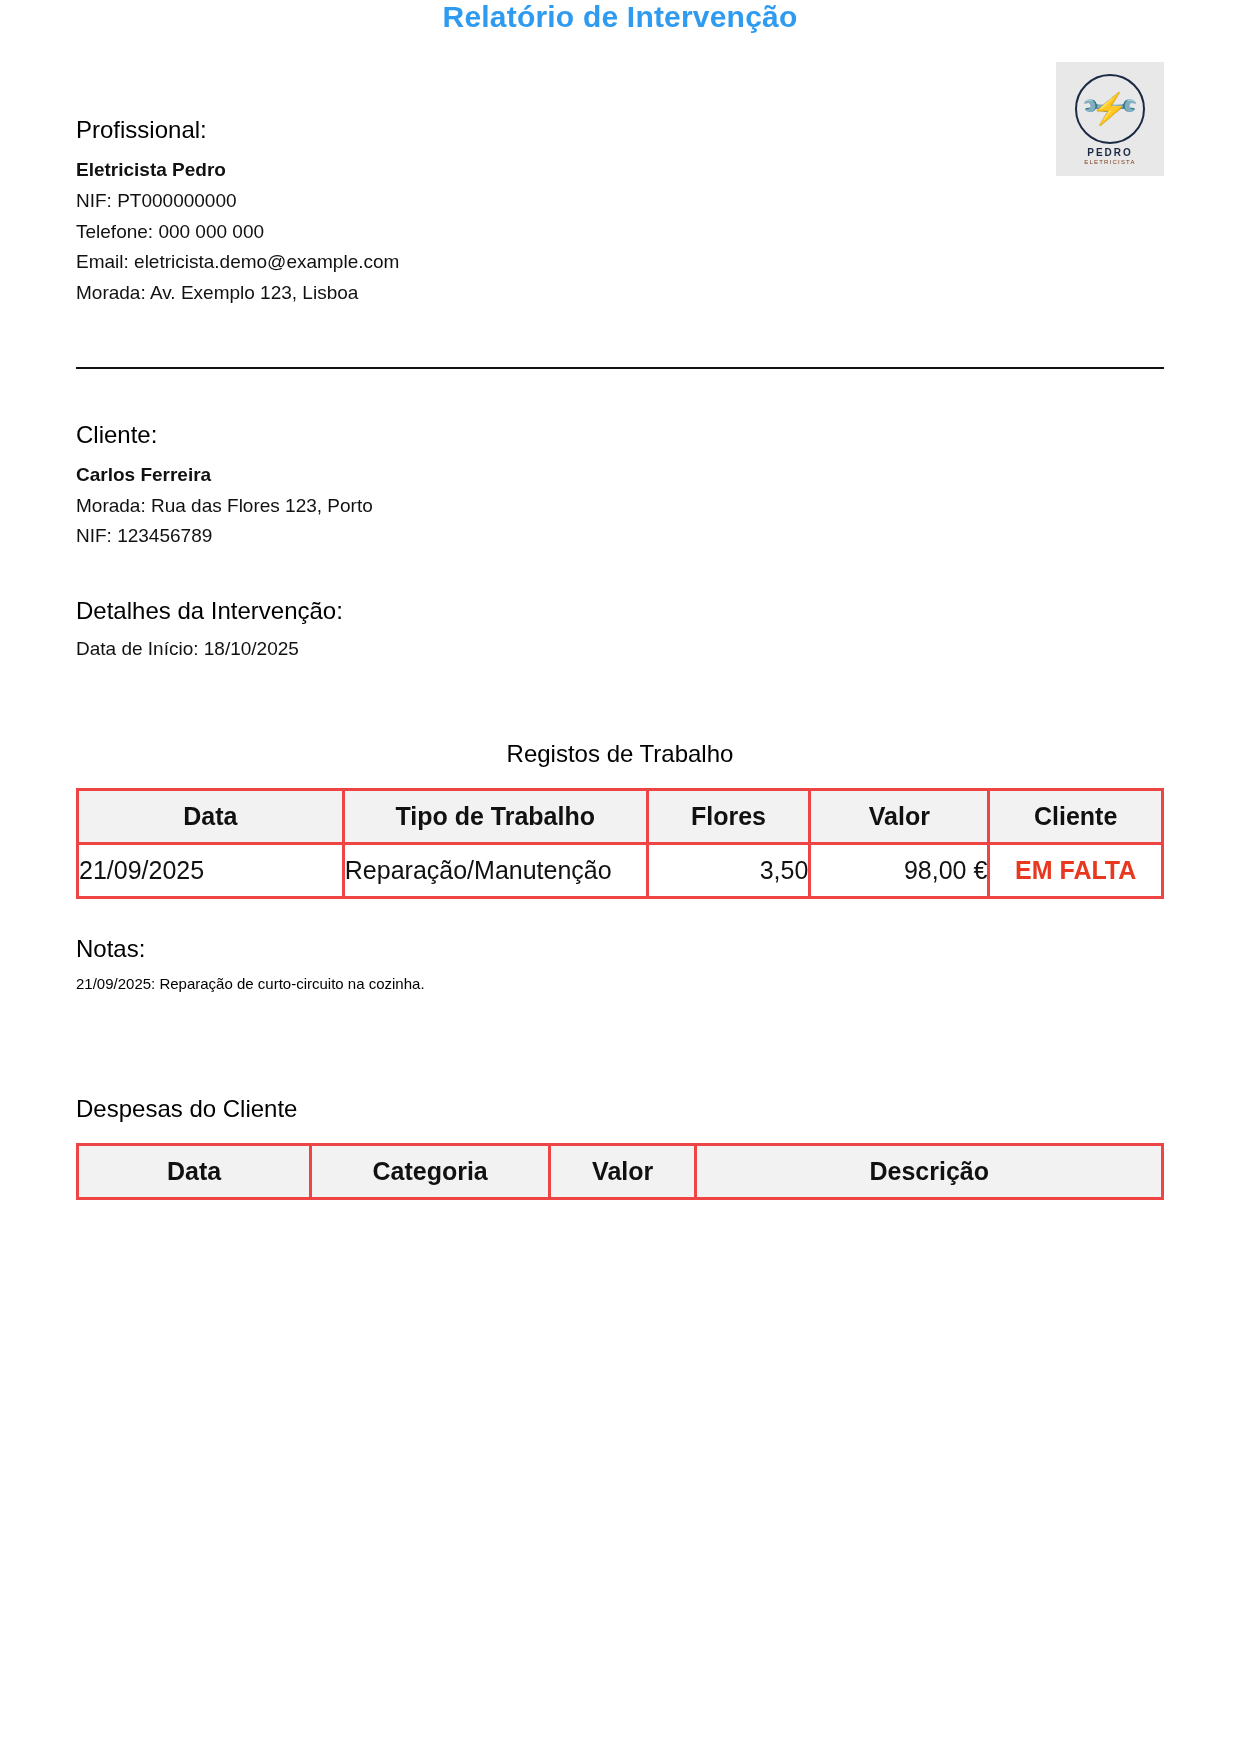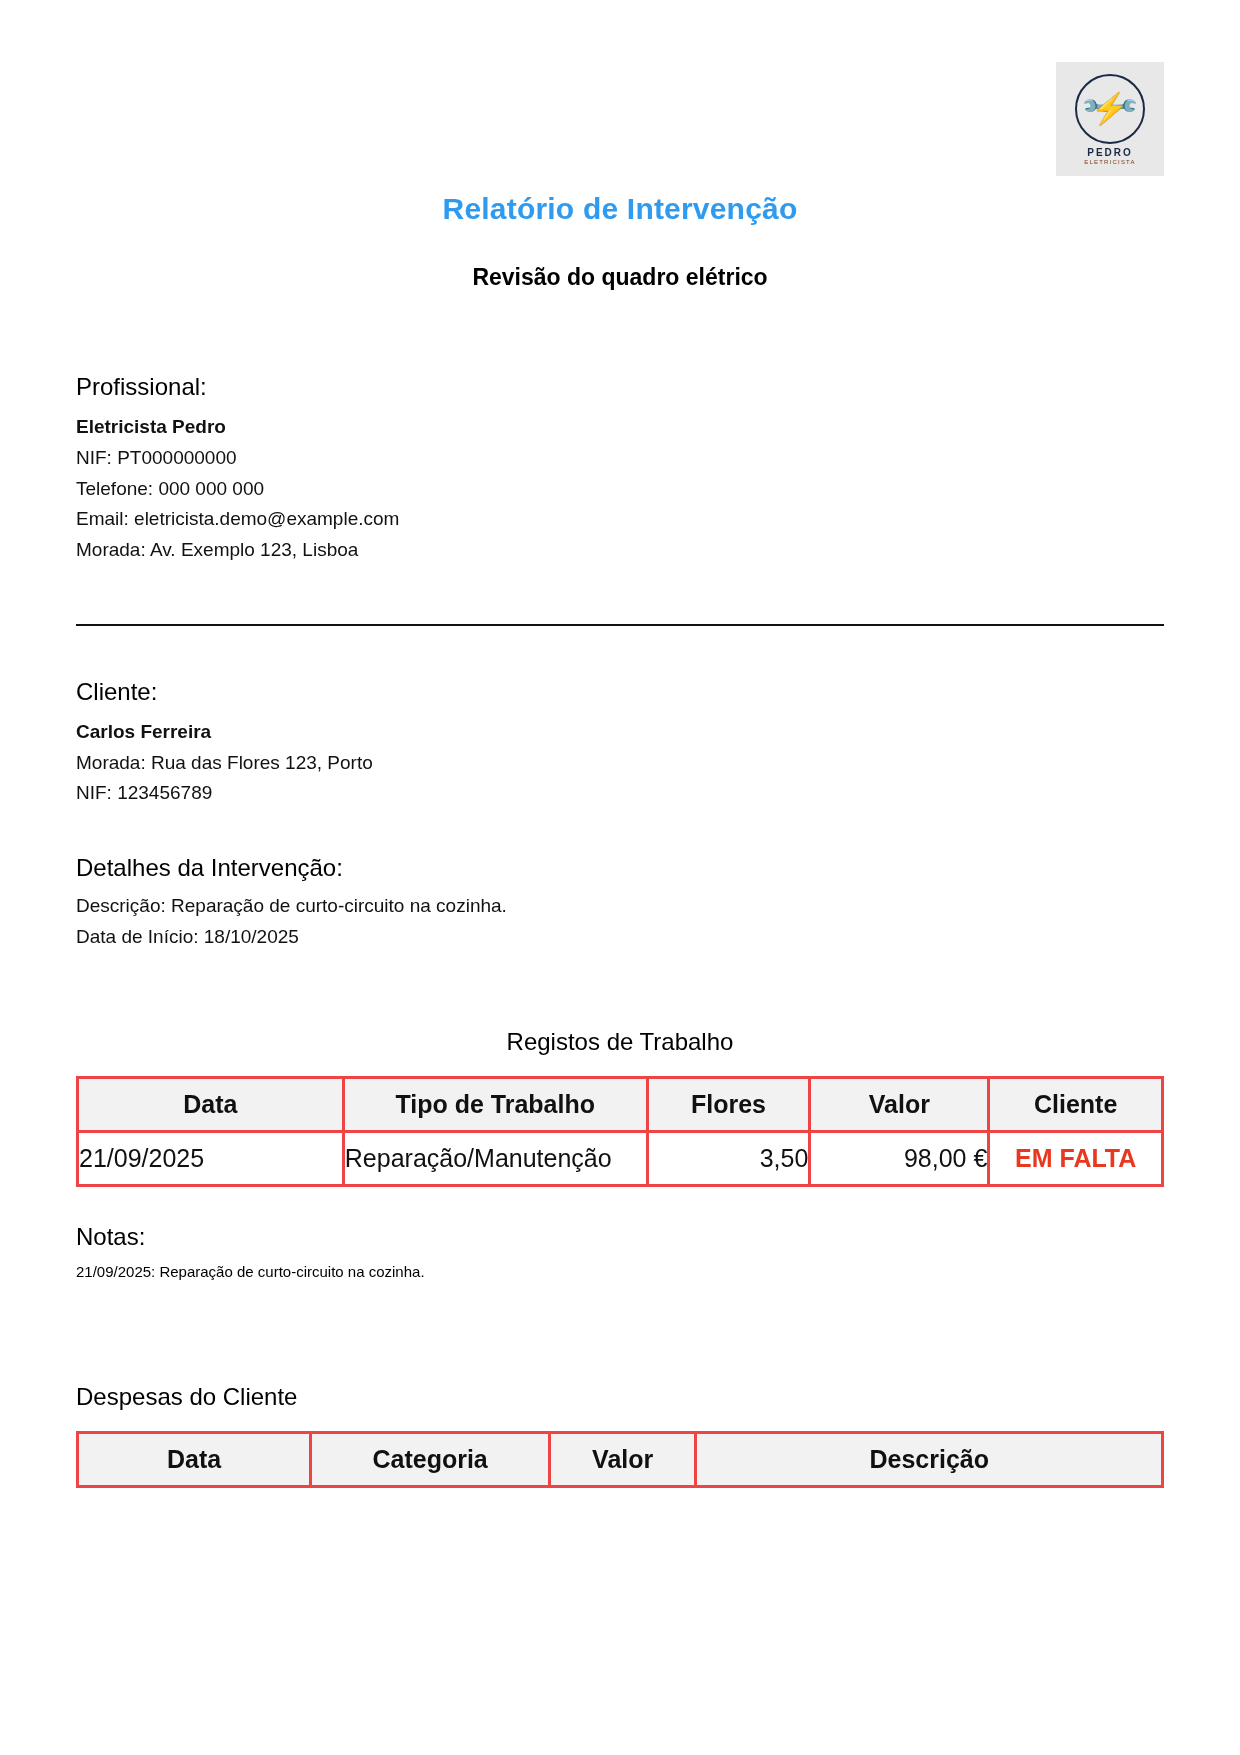--- a/index.html
+++ b/index.html
@@ -88,21 +88,20 @@
     margin-top: 1px;
   }
 
   
   .doc-title {
     text-align: center;
     color: #2e9bf0;
     font-size: 30px;
     font-weight: bold;
     margin: 0;
-    padding-top: 192px;
     letter-spacing: 0.2px;
   }
   .doc-subtitle {
     text-align: center;
     font-size: 23px;
     font-weight: bold;
     margin: 0;
     padding-top: 38px;
     color: #000;
   }
@@ -181,21 +180,20 @@
     <div class="logo-circle">
       <span class="wrench">🔧</span>
       <span class="wrench2">🔧</span>
       <span class="bolt">⚡</span>
     </div>
     <div class="logo-name">PEDRO</div>
     <div class="logo-sub">ELETRICISTA</div>
   </div>
 
   <h1 class="doc-title">Relatório de Intervenção</h1>
-  <h2 class="doc-subtitle">Revisão do quadro elétrico</h2>
 
   <div class="block-professional">
     <div class="section-heading">Profissional:</div>
     <div class="line bold">Eletricista Pedro</div>
     <div class="line">NIF: PT000000000</div>
     <div class="line">Telefone: 000 000 000</div>
     <div class="line">Email: eletricista.demo@example.com</div>
     <div class="line">Morada: Av. Exemplo 123, Lisboa</div>
   </div>
 
@@ -203,21 +201,20 @@
 
   <div class="block-cliente">
     <div class="section-heading">Cliente:</div>
     <div class="line bold">Carlos Ferreira</div>
     <div class="line">Morada: Rua das Flores 123, Porto</div>
     <div class="line">NIF: 123456789</div>
   </div>
 
   <div class="block-detalhes">
     <div class="section-heading">Detalhes da Intervenção:</div>
-    <div class="line">Descrição: Reparação de curto-circuito na cozinha.</div>
     <div class="line">Data de Início: 18/10/2025</div>
   </div>
 
   <div class="block-registos">
     <div class="section-heading">Registos de Trabalho</div>
     <table>
       <colgroup>
         <col style="width:24.5%">
         <col style="width:28%">
         <col style="width:15%">

